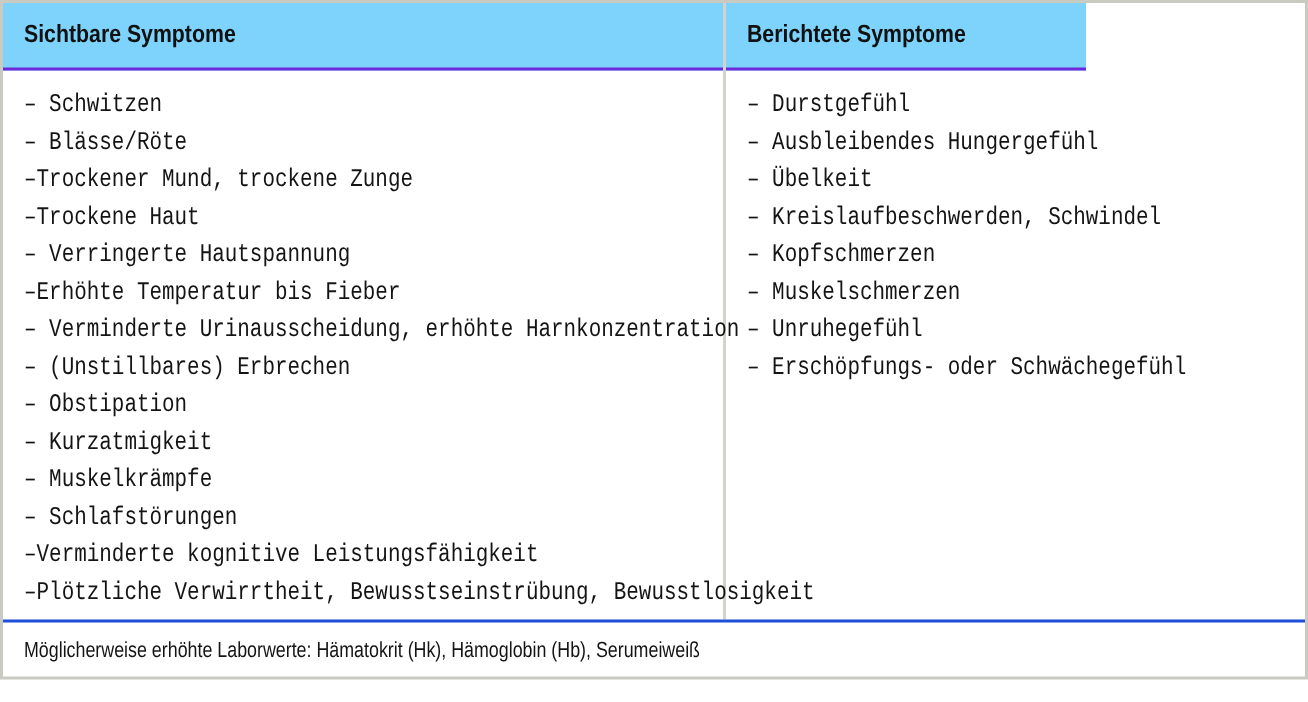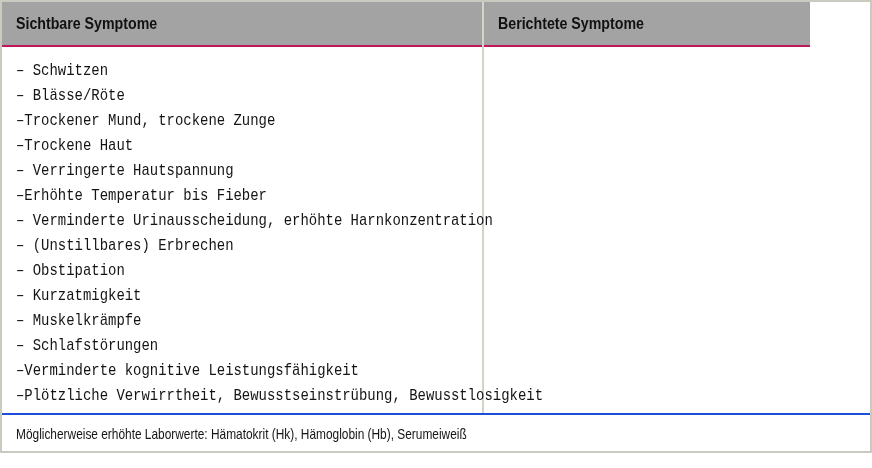--- a/index.html
+++ b/index.html
@@ -4,23 +4,23 @@
   <style>
     html, body { margin: 0; padding: 0; background: #ffffff; }
     body { width: 872px; height: 468px; overflow: hidden; position: relative;
       font-family: "Liberation Sans", sans-serif; color: #1a1a1a; }
     .table {
       position: absolute; left: 0; top: 0; width: 872px; height: 453px;
       box-sizing: border-box;
       border: 2px solid #c9cbc1;
     }
     .header {
-      position: absolute; left: 0; top: 0; width: 808px; height: 43px;
-      background: #a3a3a3;
-      border-bottom: 2px solid #be185d;
+      position: absolute; left: 0; top: 0; width: 722px; height: 43px;
+      background: #7dd3fc;
+      border-bottom: 2px solid #6d28d9;
     }
     .col-divider {
       position: absolute; left: 480px; top: 0; width: 2px; height: 411px;
       background: #d2d3ca;
     }
     .th {
       position: absolute; top: 0; height: 43px; line-height: 43px;
       font-weight: bold; font-size: 16.5px; color: #111;
       transform: scaleX(0.86); transform-origin: left center;
       white-space: nowrap;
@@ -67,17 +67,27 @@
     <li>– Verminderte Urinausscheidung, erhöhte Harnkonzentration</li>
     <li>– (Unstillbares) Erbrechen</li>
     <li>– Obstipation</li>
     <li>– Kurzatmigkeit</li>
     <li>– Muskelkrämpfe</li>
     <li>– Schlafstörungen</li>
     <li>–Verminderte kognitive Leistungsfähigkeit</li>
     <li>–Plötzliche Verwirrtheit, Bewusstseinstrübung, Bewusstlosigkeit</li>
   </ul>
 
+  <ul class="list right">
+    <li>– Durstgefühl</li>
+    <li>– Ausbleibendes Hungergefühl</li>
+    <li>– Übelkeit</li>
+    <li>– Kreislaufbeschwerden, Schwindel</li>
+    <li>– Kopfschmerzen</li>
+    <li>– Muskelschmerzen</li>
+    <li>– Unruhegefühl</li>
+    <li>– Erschöpfungs- oder Schwächegefühl</li>
+  </ul>
 
   <div class="footer">
     <div class="footer-text">Möglicherweise erhöhte Laborwerte: Hämatokrit (Hk), Hämoglobin (Hb), Serumeiweiß</div>
   </div>
 </div>
 
 </body></html>

